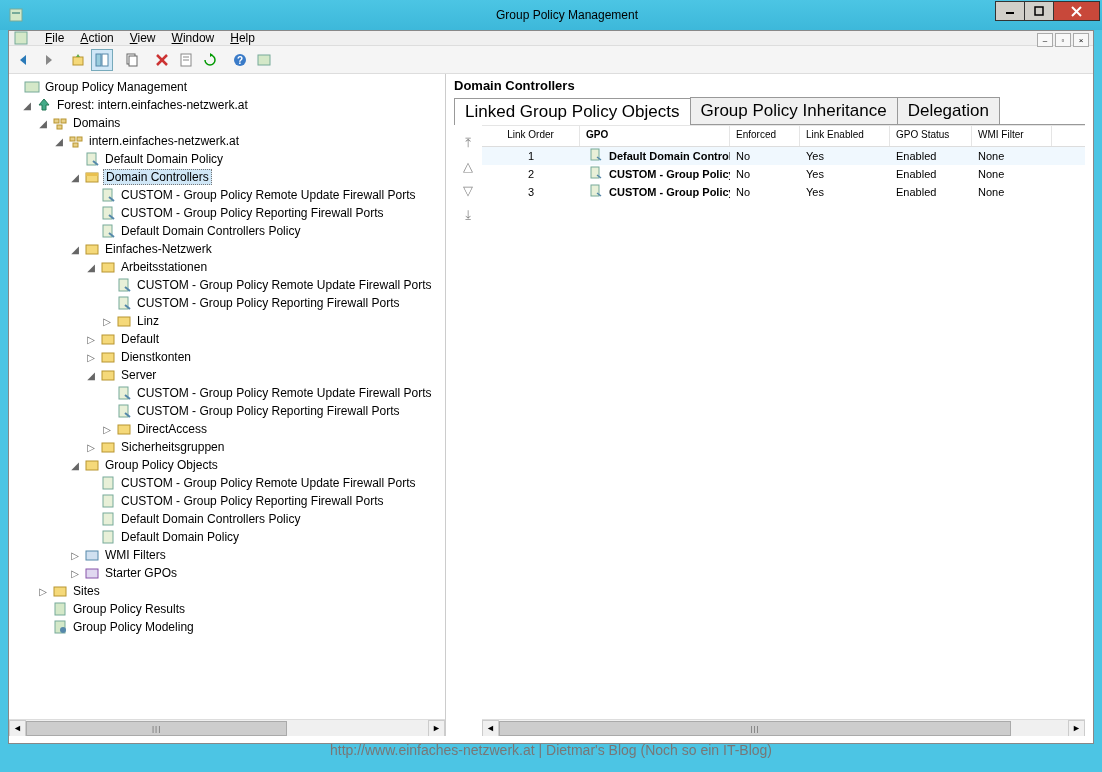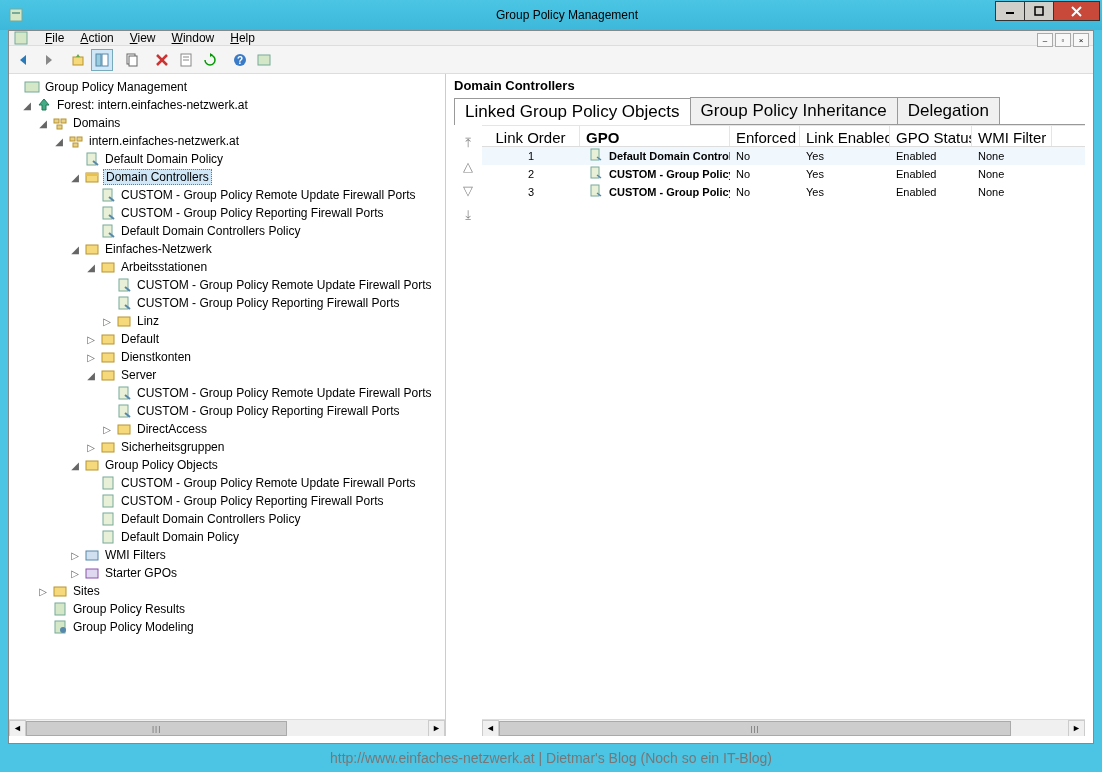--- a/index.html
+++ b/index.html
@@ -55,39 +55,39 @@
 .tabs { display: flex; border-bottom: 1px solid #999; }
 .tab { padding: 3px 10px; border: 1px solid #999; border-bottom: none; background: #f0f0f0; margin-right: -1px; cursor: pointer; font-size: 17px; text-align: center; }
 .tab.active { background: #fff; position: relative; top: 1px; }
 
 .tab-content { flex: 1; display: flex; overflow: hidden; }
 .sort-btns { width: 28px; display: flex; flex-direction: column; align-items: center; padding-top: 10px; gap: 6px; }
 .sort-btn { width: 18px; height: 18px; color: #888; cursor: pointer; font-size: 13px; text-align: center; }
 
 .table-wrap { flex: 1; display: flex; flex-direction: column; border: 0; overflow: hidden; }
 .table-header { display: flex; height: 22px; background: #fff; border-bottom: 1px solid #ddd; border-top: 1px solid #e5e5e5; }
-.th { border-right: 1px solid #e5e5e5; padding: 3px 6px; font-size: 15px; overflow: hidden; white-space: nowrap; }
+.th { border-right: 1px solid #e5e5e5; padding: 3px 6px; font-size: 10px; overflow: hidden; white-space: nowrap; }
 .table-body { flex: 1; overflow: auto; }
 .table-row { display: flex; height: 18px; align-items: center; }
 .table-row.selected { background: #f0f8fe; }
 .td { padding: 1px 6px; font-size: 11px; overflow: hidden; white-space: nowrap; display: flex; align-items: center; }
 .td .node-icon { margin-right: 4px; }
 
 .col-order { width: 98px; text-align: center; justify-content: center; }
 .col-gpo { width: 150px; font-weight: bold; }
 .col-enf { width: 70px; }
 .col-link { width: 90px; }
 .col-stat { width: 82px; }
 .col-wmi { width: 80px; }
 
 .table-hscroll { height: 17px; background: #f0f0f0; display: flex; }
 .table-hscroll .hscroll-thumb { width: 90%; }
 
 
-.footer { position: absolute; left: 0; right: 0; bottom: 0; height: 28px; display: flex; align-items: center; justify-content: center; color: #777; font-size: 14px; font-weight: 500; }
+.footer { position: absolute; left: 0; right: 0; bottom: 8px; height: 28px; display: flex; align-items: center; justify-content: center; color: #777; font-size: 14px; font-weight: 500; }
 </style>
 </head>
 <body>
 
 <div class="titlebar">
   <span class="title-icon">
     <svg width="16" height="16">
         <rect x="2" y="2" width="12" height="12" fill="#d4e8c8" stroke="#7a9"></rect>
         <rect x="4" y="5" width="8" height="2" fill="#7a9"></rect>
       </svg>

